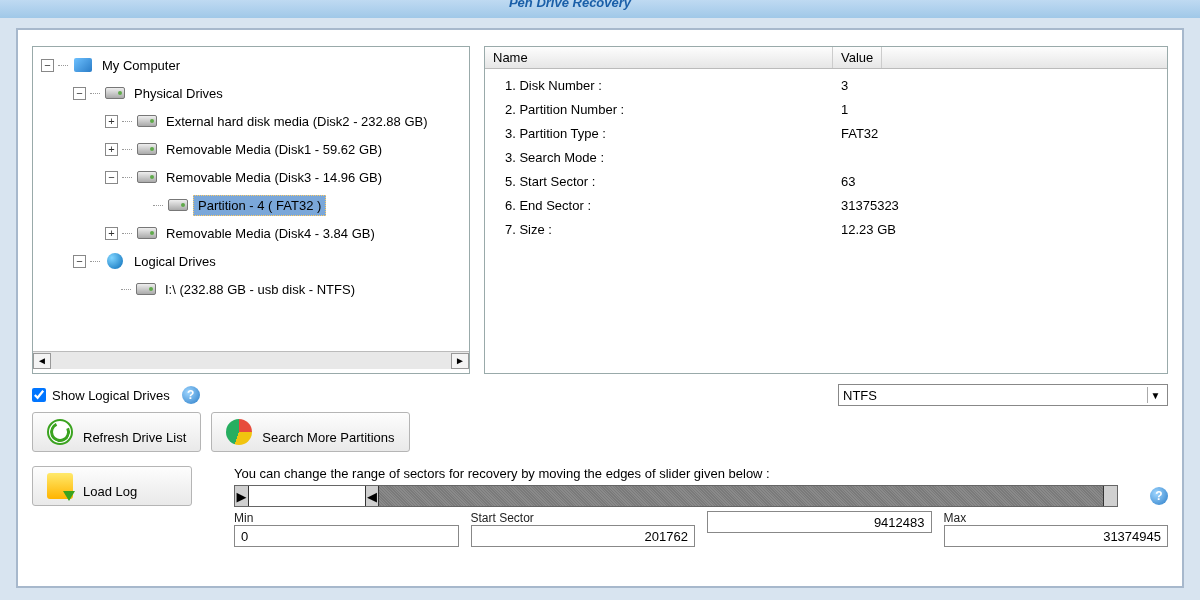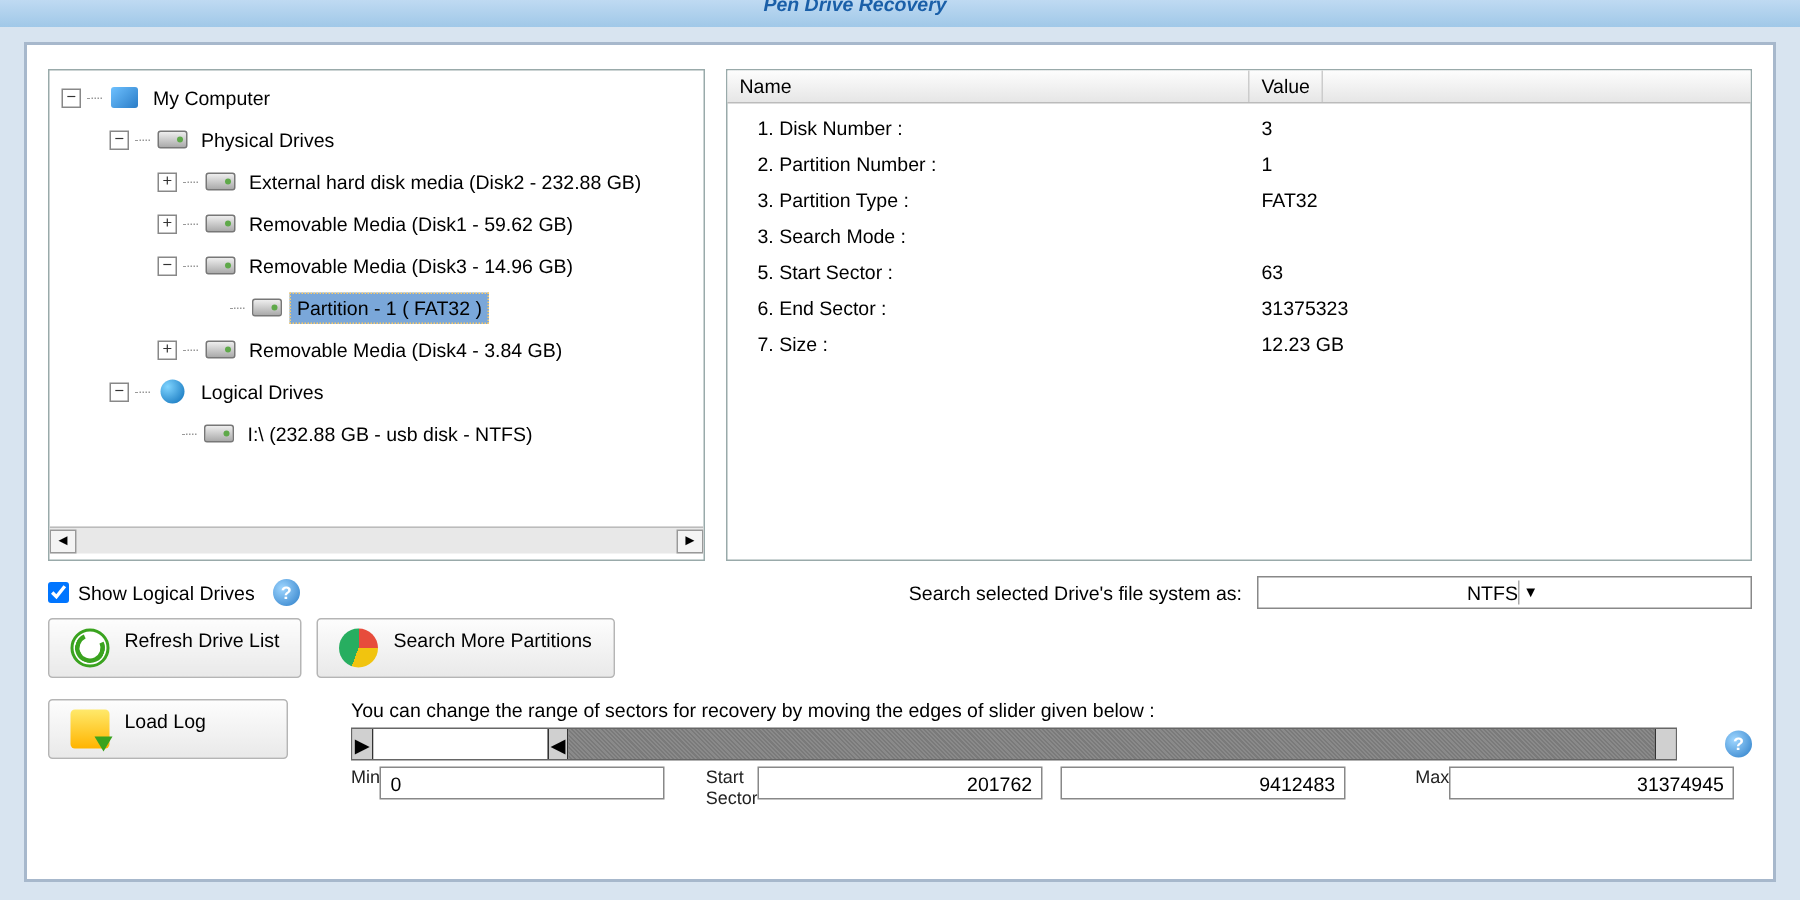--- a/index.html
+++ b/index.html
@@ -27,44 +27,44 @@
 .props-header .col{ padding:3px 8px; border-right:1px solid #ccc;}
 .props-header .col.name{ width:348px;}
 .props-body{ flex:1; padding:4px 0;}
 .prop-row{ display:flex; height:24px; align-items:center;}
 .prop-row .n{ width:348px; padding-left:20px;}
 .prop-row .v{ flex:1; padding-left:8px;}
 .mid-row{ display:flex; align-items:center; margin-top:10px; gap:8px;}
 .checkbox{ display:flex; align-items:center; gap:6px; margin-right:4px;}
 .checkbox input{ width:14px;height:14px;}
 .help-icon{ width:18px;height:18px;border-radius:50%;background:radial-gradient(circle at 35% 35%,#9fd6ff,#2a7cc7);color:#fff;display:flex;align-items:center;justify-content:center;font-weight:bold;font-size:12px;cursor:pointer;}
-.btn{ display:flex; align-items:flex-start; gap:10px; background:linear-gradient(180deg,#fdfdfd,#e9e9e9); border:1px solid #b5b5b5; border-radius:3px; padding:6px 14px; height:40px; cursor:pointer;}
+.btn{ display:flex; align-items:flex-end; gap:10px; background:linear-gradient(180deg,#fdfdfd,#e9e9e9); border:1px solid #b5b5b5; border-radius:3px; padding:6px 14px; height:40px; cursor:pointer;}
 .btn .bicon{ width:26px;height:26px;border-radius:50%; display:flex;align-items:center;justify-content:center;}
 .refresh-icon{ background:#fff; border:2px solid #3aa31f; position:relative;}
 .refresh-icon::before{content:"";position:absolute;width:14px;height:14px;border:3px solid #3aa31f;border-radius:50%;border-top-color:transparent;transform:rotate(20deg);}
 .pie-icon{ background:conic-gradient(#e74c3c 0 90deg,#f1c40f 90deg 200deg,#27ae60 200deg 360deg);}
 .search-row{ display:flex; align-items:center; gap:10px; margin-left:auto;}
 .search-row label{ }
-.select{ width:330px; height:22px; border:1px solid #888; background:#fff; display:flex; align-items:center; padding:0 4px; justify-content:center; cursor:pointer;}
+.select{ width:330px; height:22px; border:1px solid #888; background:#fff; display:flex; align-items:center; padding:0 4px; justify-content:space-between; cursor:pointer;}
 .select .caret{ width:16px;height:16px;border-left:1px solid #aaa; display:flex;align-items:center;justify-content:center;font-size:10px;}
 .bottom-row{ margin-top:14px; display:flex; gap:14px; align-items:flex-start;}
 .loadlog-btn{ width:160px;}
 .loadlog-icon{ width:26px;height:26px; background:linear-gradient(180deg,#ffe96b,#ffb400); border-radius:3px; position:relative;}
 .loadlog-icon::after{content:"";position:absolute;right:-2px;bottom:-2px;width:0;height:0;border-left:6px solid transparent;border-right:6px solid transparent;border-top:10px solid #3aa31f;}
 .sector-area{ flex:1;margin-left:28px;}
 .sector-hint{ margin-bottom:4px;}
 .slider{ height:22px; border:1px solid #666; display:flex; position:relative; margin-right:26px;}
 .slider .seg1{ width:14px; background:#d0d0d0; border-right:1px solid #333; display:flex;align-items:center;justify-content:center;}
 .slider .seg2{ flex:0 0 116px; background:#fff;}
 .slider .seg3{ width:14px; background:#d0d0d0; border-left:1px solid #333; border-right:1px solid #333;display:flex;align-items:center;justify-content:center;}
 .slider .seg4{ flex:1; background:repeating-linear-gradient(45deg,#8a8a8a,#8a8a8a 1px,#7a7a7a 1px,#7a7a7a 2px);}
 .slider .seg5{ width:14px; background:#d0d0d0; border-left:1px solid #333;}
 .slider-wrap{ display:flex; align-items:center; gap:6px;}
 .sector-fields{ display:flex; gap:12px; margin-top:4px;}
-.sf{ flex:1; display:flex; }
+.sf{ flex:1; display:flex; flex-direction:column;}
 .sf label{ font-size:12px; color:#222;}
 .sf input{ height:22px; border:1px solid #888; padding:0 6px; text-align:right;}
 .sf input.left{ text-align:left;}
 </style>
 </head>
 <body>
 
 <div class="header">
   <span>Pen Drive Recovery</span>
 </div>
@@ -119,21 +119,21 @@
               <span class="drive-icon"></span>
             </span>
           <span class="node-label">Removable Media (Disk3 - 14.96 GB)</span>
         </div>
 
         <div class="tree-node" style="padding-left:118px">
           <span class="hline"></span>
           <span class="node-icon">
               <span class="drive-icon"></span>
             </span>
-          <span class="node-label selected">Partition - 1 ( FAT32 )</span>
+          <span class="node-label selected">Partition - 4 ( FAT32 )</span>
         </div>
 
         <div class="tree-node" style="padding-left:70px">
           <span class="expander">+</span>
           <span class="hline"></span>
           <span class="node-icon">
               <span class="drive-icon"></span>
             </span>
           <span class="node-label">Removable Media (Disk4 - 3.84 GB)</span>
         </div>
@@ -201,21 +201,20 @@
   </div>
 
   <div class="mid-row">
     <label class="checkbox">
       <input type="checkbox" checked="" style="">
       <span>Show Logical Drives</span>
     </label>
     <span class="help-icon">?</span>
 
     <div class="search-row">
-      <label>Search selected Drive's file system as:</label>
       <div class="select">
         <span>NTFS</span>
         <span class="caret">▼</span>
       </div>
     </div>
   </div>
 
   <div style="display:flex;gap:10px;margin-top:6px">
     <div class="btn">
       <span class="bicon refresh-icon"></span>

